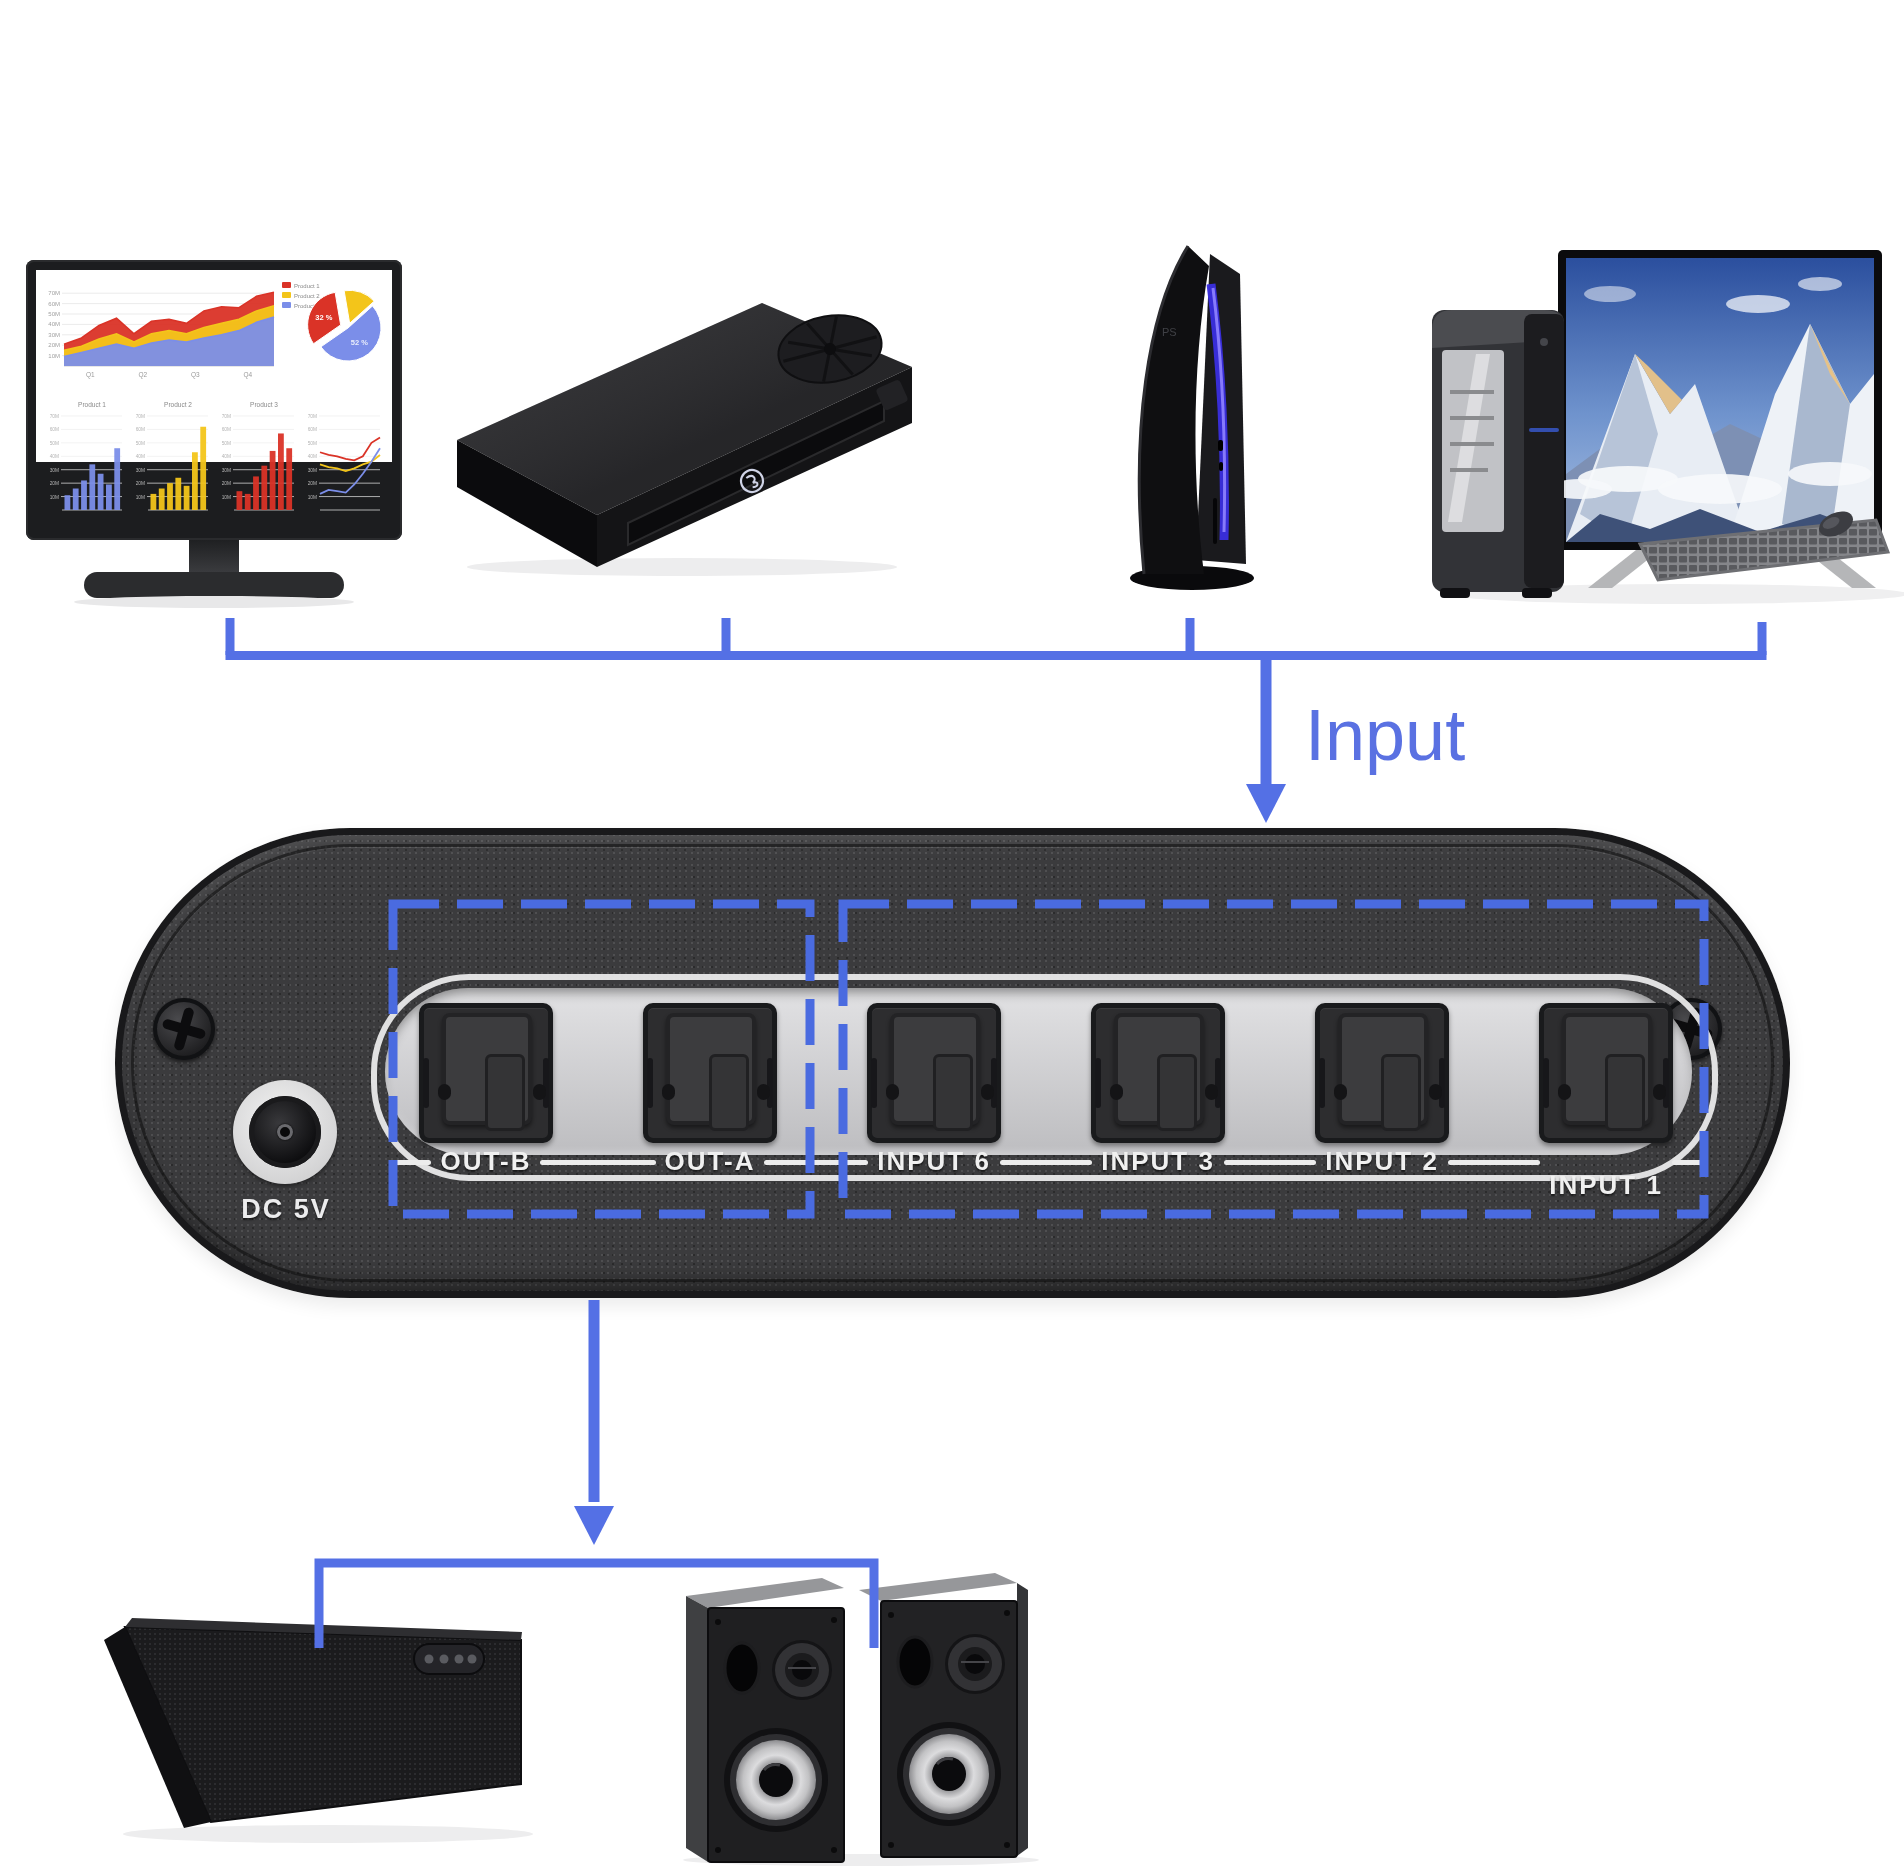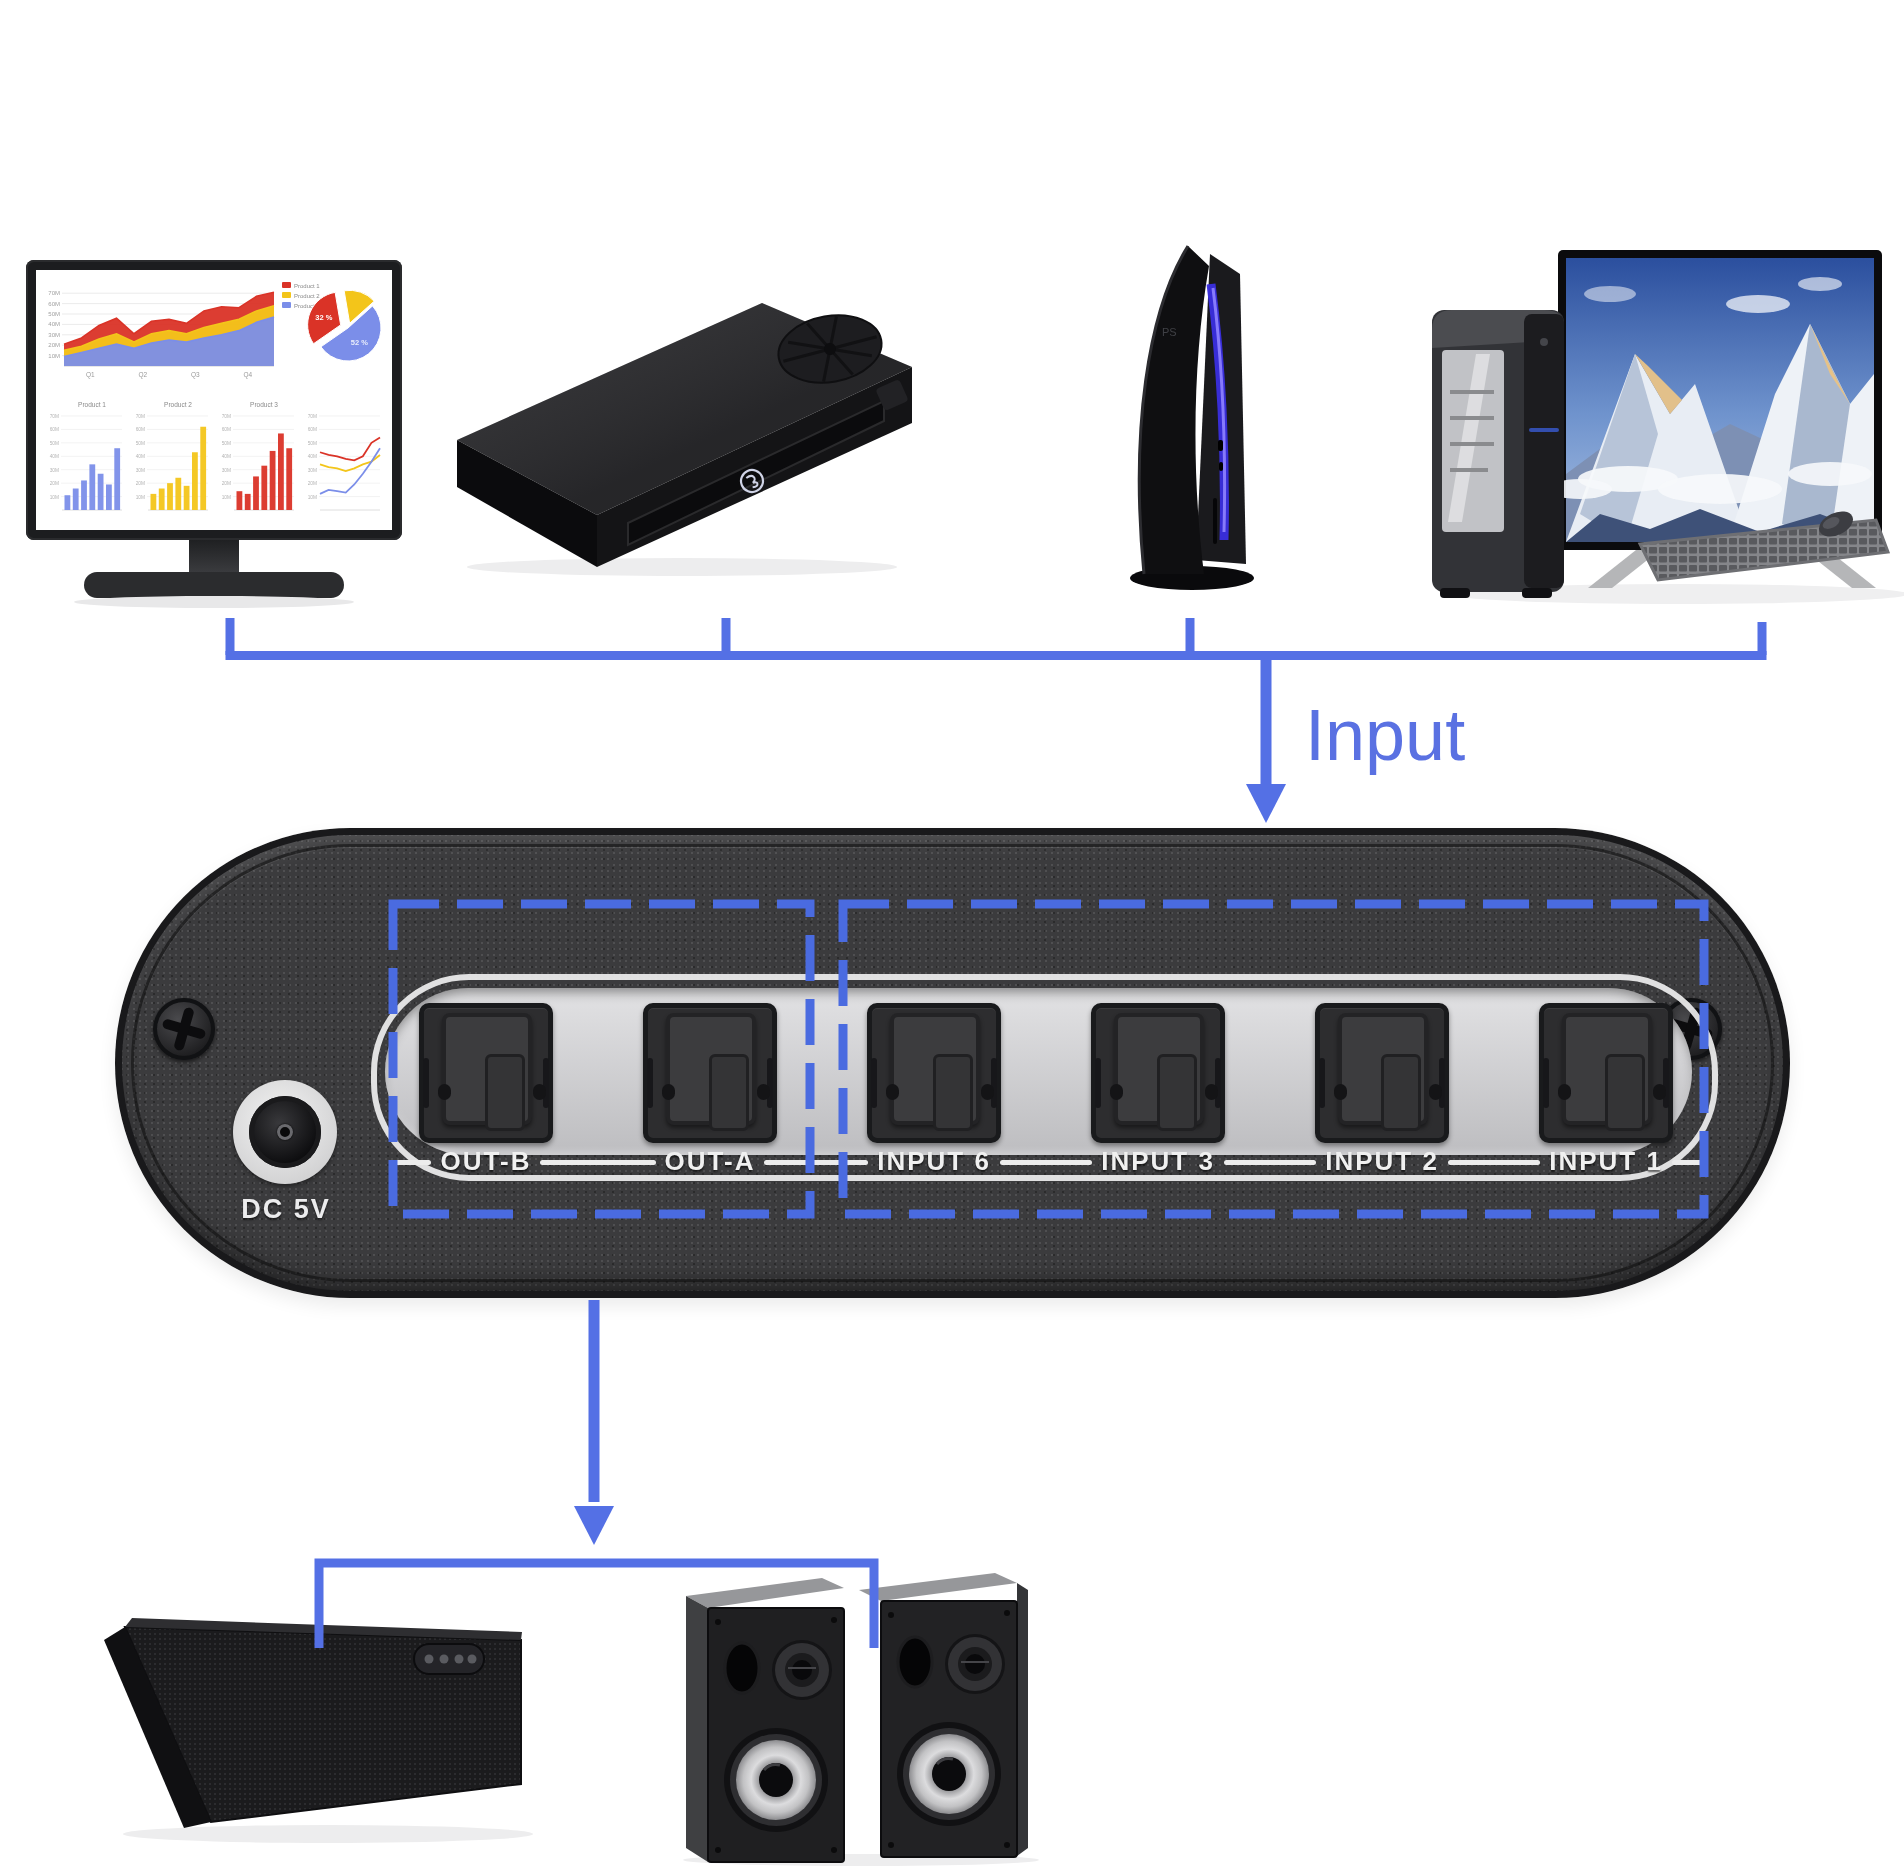--- a/index.html
+++ b/index.html
@@ -13,21 +13,21 @@
 
   
   .flow-label{font-size:72px;color:#5a71e2;white-space:nowrap;}
   #input-label{left:1305px;top:694px;}
   #output-label{left:326px;top:1362px;}
 
   
   #dev-monitor{left:26px;top:260px;width:376px;height:350px;}
   .mon-bezel{left:0;top:0;width:376px;height:280px;background:#1c1d1f;border-radius:8px;
              box-shadow:inset 0 0 0 2px #2a2b2d;}
-  .mon-screen{left:10px;top:10px;width:356px;height:260px;background:#ffffff;}
+  .mon-screen{left:10px;top:10px;width:356px;height:192px;background:#ffffff;}
   .mon-neck{left:163px;top:280px;width:50px;height:32px;background:linear-gradient(#1f2022,#3a3b3e);}
   .mon-base{left:58px;top:312px;width:260px;height:26px;background:#2b2c2e;border-radius:13px;}
   .mon-shadow{left:48px;top:336px;width:280px;height:12px;background:#e8e8e9;border-radius:50%;}
 
   
   #panel{left:115px;top:828px;width:1675px;height:470px;border-radius:235px;
          background-color:#3b3b3d;
          background-image:radial-gradient(circle at 1px 1px, rgba(255,255,255,0.10) 1px, transparent 1.3px),
                           radial-gradient(circle at 3px 4px, rgba(0,0,0,0.28) 1px, transparent 1.4px);
          background-size:6px 6px, 9px 9px;
@@ -420,21 +420,21 @@
             <div class="notch r abs" style="left:87px"></div>
             <div class="slot abs"></div>
           </div>
         </div>
       </div>
   <div class="port-label" style="left: 371px;">OUT-B</div>
       <div class="port-label" style="left: 595px;">OUT-A</div>
       <div class="port-label" style="left: 819px;">INPUT 6</div>
       <div class="port-label" style="left: 1043px;">INPUT 3</div>
       <div class="port-label" style="left: 1267px;">INPUT 2</div>
-      <div class="port-label" style="left: 1491px;">INPUT 1</div>
+      <div class="port-label" style="left: 1491px; margin-top: 24px;">INPUT 1</div>
       <div class="label-dash" style="left: 425.445px; width: 115.109px;"></div>
       <div class="label-dash" style="left: 649.445px; width: 103.711px;"></div>
       <div class="label-dash" style="left: 884.844px; width: 92.3125px;"></div>
       <div class="label-dash" style="left: 1108.84px; width: 92.3125px;"></div>
       <div class="label-dash" style="left: 1332.84px; width: 92.3125px;"></div>
       <div class="label-dash" style="left: 273.555px; width: 42px;"></div>
       <div class="label-dash" style="left: 1556.84px; width: 35px;"></div>
     </div>
 
   <svg id="dev-soundbar" class="abs" width="460" height="260" viewBox="0 0 460 260">

